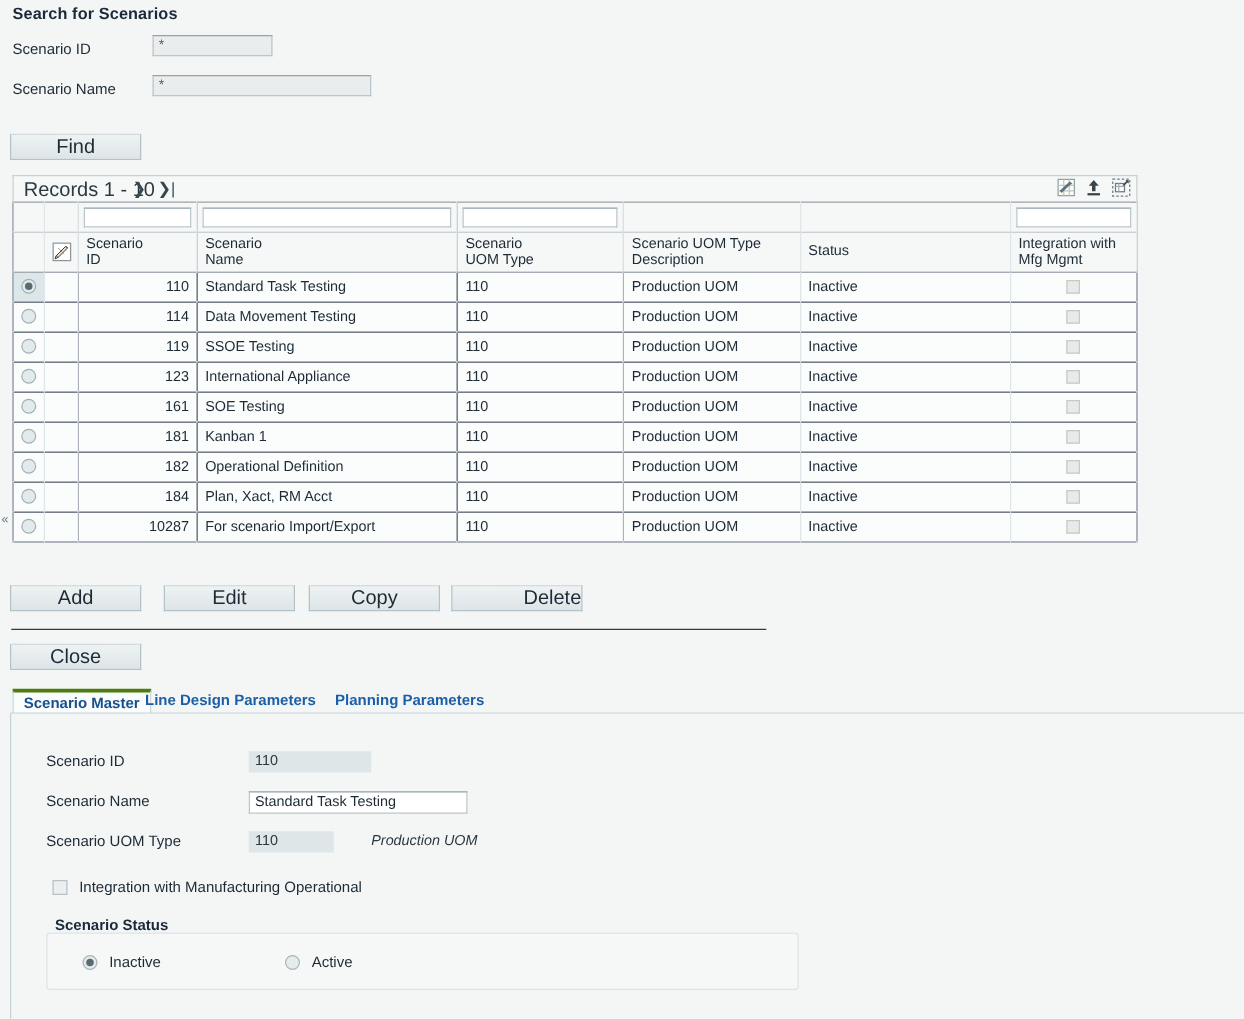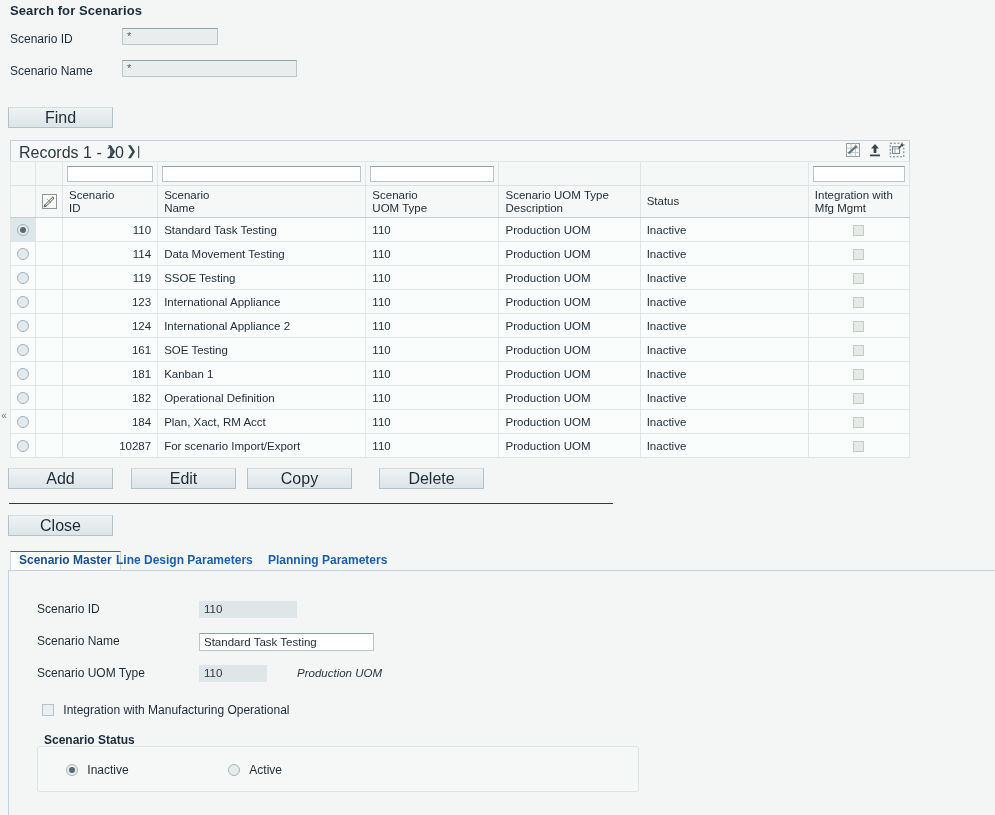--- a/index.html
+++ b/index.html
@@ -232,21 +232,21 @@
     box-sizing: border-box;
     vertical-align: middle;
   }
 
   
   .act-btns { position: absolute; left: 8px; top: 468px; }
   .act-btns .btn { position: absolute; width: 105px; }
   .b-add    { left: 0px; }
   .b-edit   { left: 123px; }
   .b-copy   { left: 239px; }
-  .b-delete { left: 371px; }
+  .b-delete { left: 353px; text-align: right; }
 
   .hr-line {
     position: absolute;
     left: 9px;
     top: 503px;
     width: 604px;
     height: 0;
     border-top: 1px solid #2f3a42;
   }
   .b-close { position: absolute; left: 8px; top: 515px; width: 105px; }
@@ -268,21 +268,21 @@
     font-weight: bold;
     color: #1c5fa8;
     cursor: pointer;
     white-space: nowrap;
     box-sizing: border-box;
   }
   .tab.active {
     color: #17508f;
     background: #fbfcfc;
     border: 1px solid #cdd7db;
-    border-top: 1px solid #4d7c0f;
+    border-top: 3px solid #4d7c0f;
     border-bottom: none;
     padding: 0 8px;
     line-height: 16px;
   }
   .tab.idle { padding: 0 8px; }
 
   .tab-underline {
     position: absolute;
     left: 8px;
     top: 570px;
@@ -580,30 +580,20 @@
           <td class="c-id">123</td>
           <td>International Appliance</td>
           <td>110</td>
           <td>Production UOM</td>
           <td>Inactive</td>
           <td class="cb-cell"><span class="gcheck"></span></td>
         </tr>
         <tr class="data-row">
           <td class="c-sel"><span class="gradio"></span></td>
           <td></td>
-          <td class="c-id">124</td>
-          <td>International Appliance 2</td>
-          <td>110</td>
-          <td>Production UOM</td>
-          <td>Inactive</td>
-          <td class="cb-cell"><span class="gcheck"></span></td>
-        </tr>
-        <tr class="data-row">
-          <td class="c-sel"><span class="gradio"></span></td>
-          <td></td>
           <td class="c-id">161</td>
           <td>SOE Testing</td>
           <td>110</td>
           <td>Production UOM</td>
           <td>Inactive</td>
           <td class="cb-cell"><span class="gcheck"></span></td>
         </tr>
         <tr class="data-row">
           <td class="c-sel"><span class="gradio"></span></td>
           <td></td>

